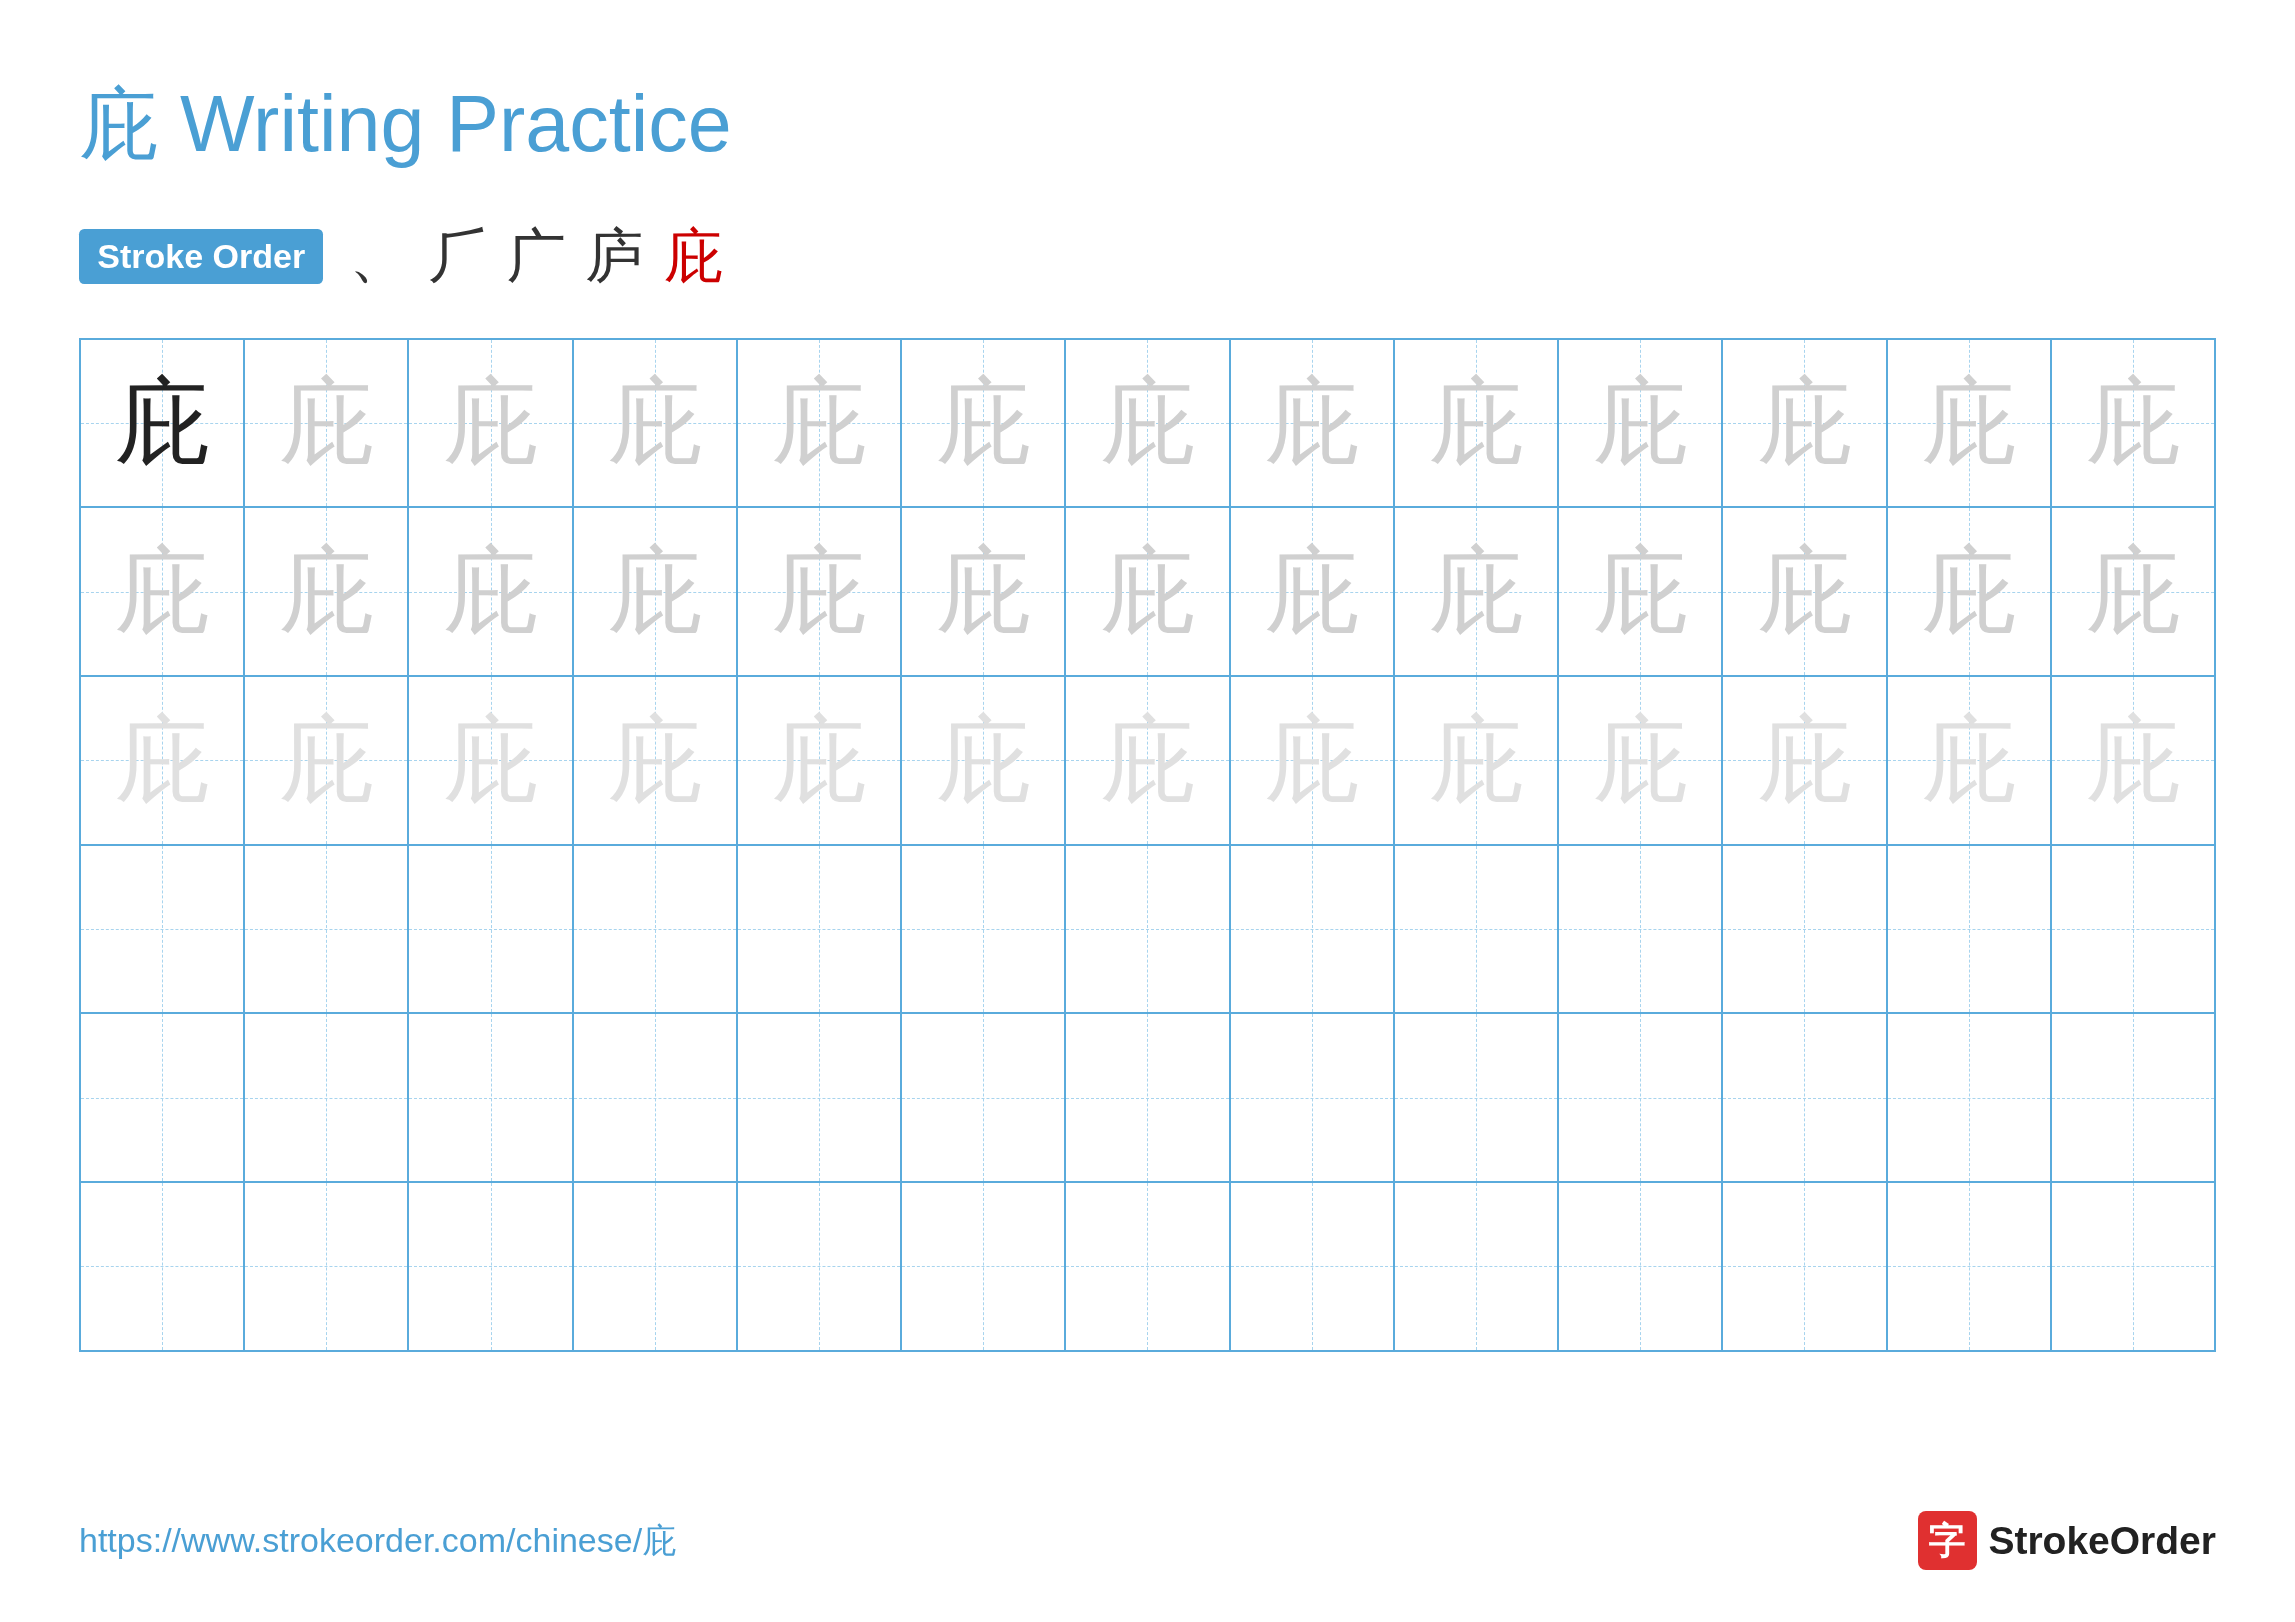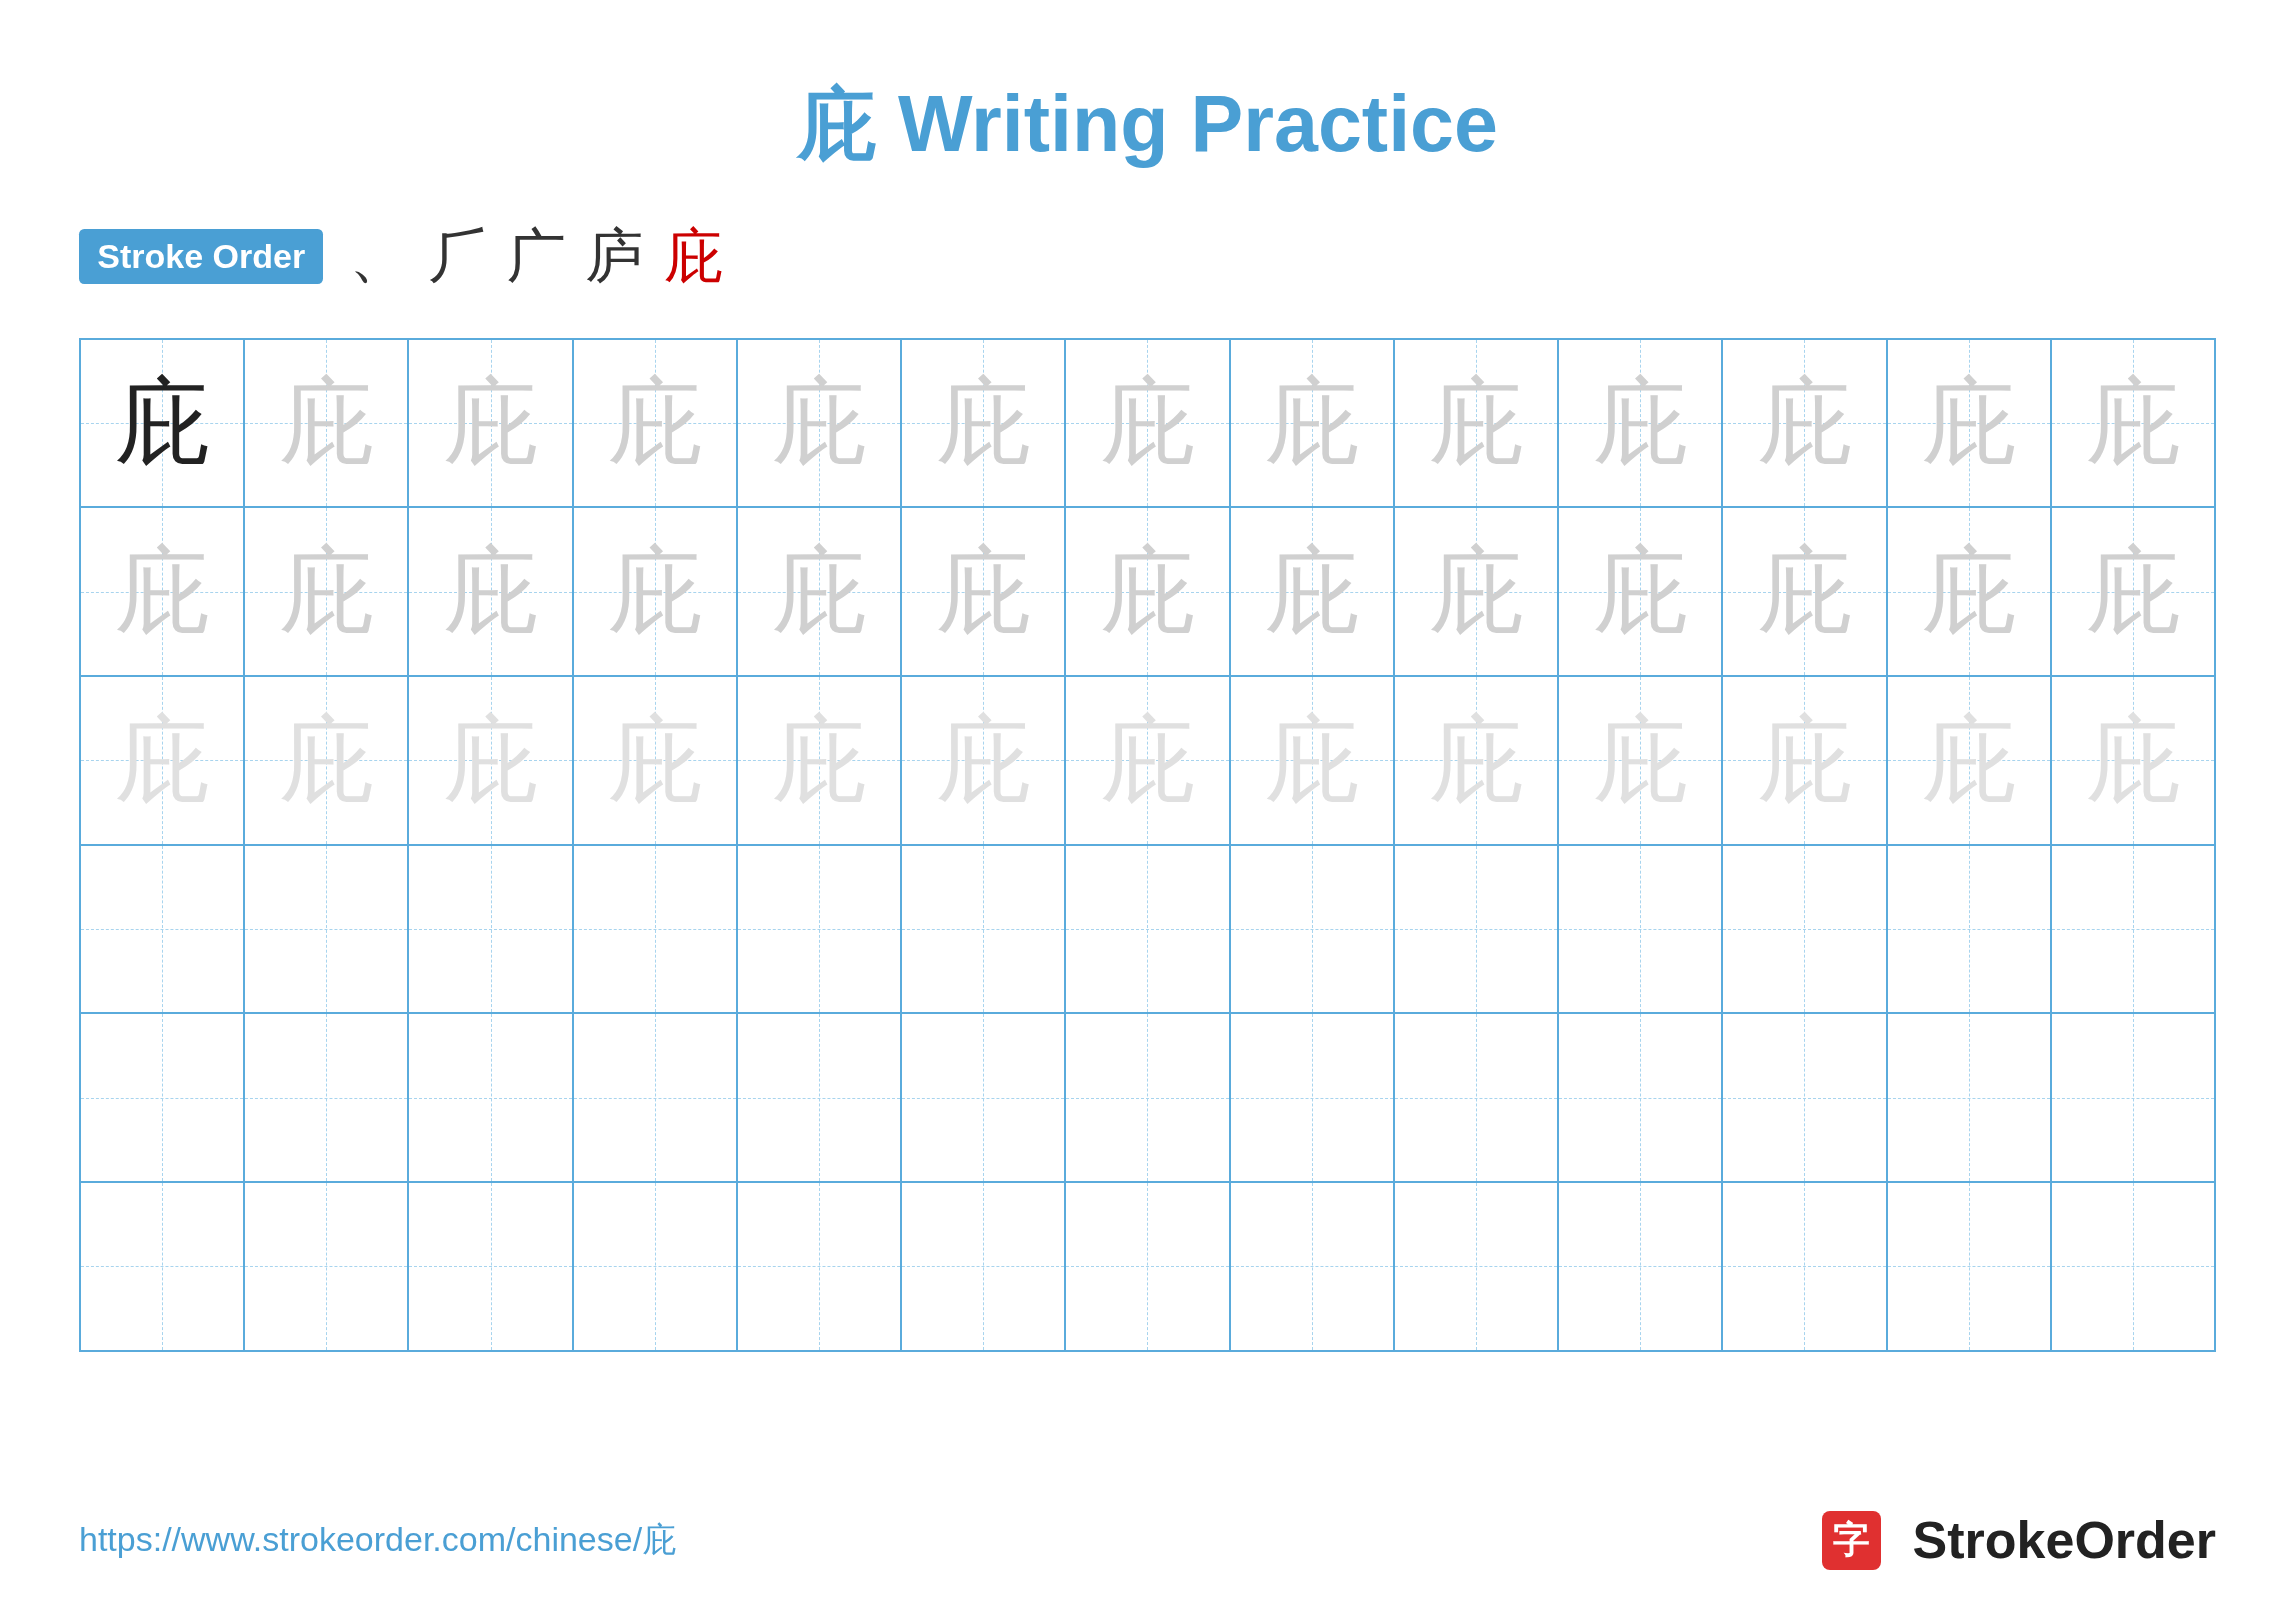--- a/index.html
+++ b/index.html
@@ -14,24 +14,24 @@
 
     .page {
       width: 2295px;
       height: 1622px;
       background: #fff;
       position: relative;
       padding: 52px 79px;
     }
 
     .title {
-      text-align: center;
+      text-align: left;
       font-size: 79px;
       color: #4a9fd4;
-      font-weight: 700;
+      font-weight: 400;
       margin-bottom: 39px;
       margin-top: 19.6px;
     }
 
     .stroke-order-row {
       display: flex;
       align-items: center;
       margin-bottom: 41px;
       gap: 26px;
     }
@@ -144,24 +144,23 @@
       display: flex;
       align-items: center;
       justify-content: center;
       color: white;
       font-size: 37px;
       font-weight: bold;
       font-family: serif;
     }
 
     .footer-logo-text {
-      font-size: 52px;
+      font-size: 39px;
       font-weight: bold;
       color: #222;
-      margin-left: 20px;
     }
   </style>
 </head>
 <body>
 
 <div class="page">
   <h1 class="title">庇 Writing Practice</h1>
 
   <div class="stroke-order-row">
     <div class="stroke-order-badge">Stroke Order</div>

